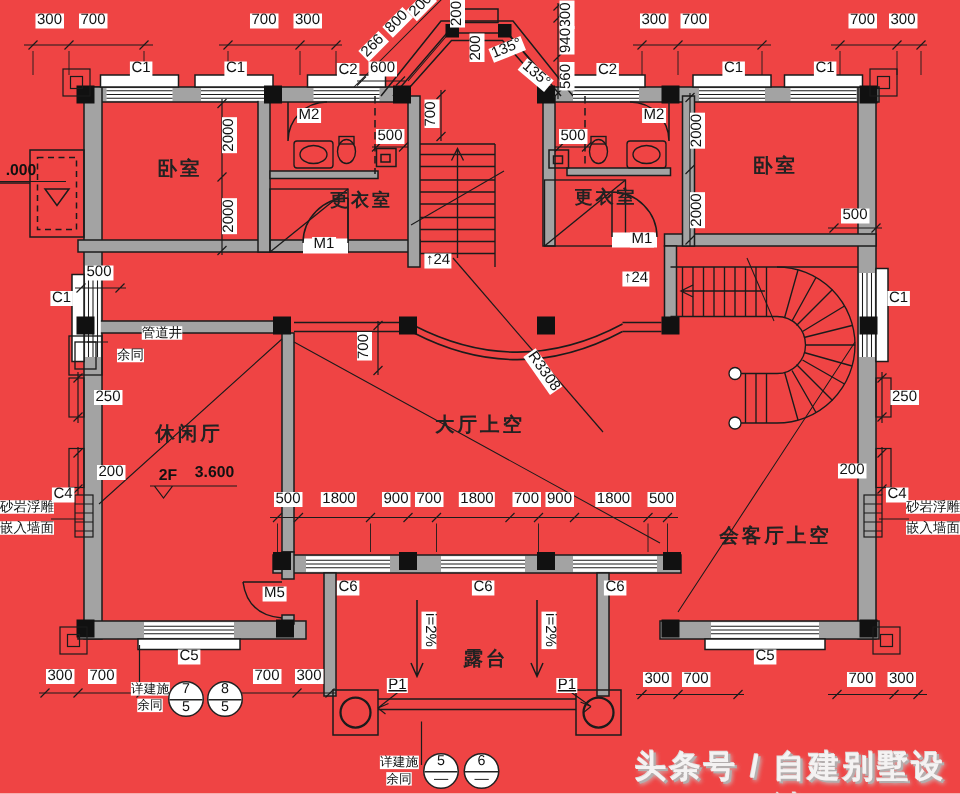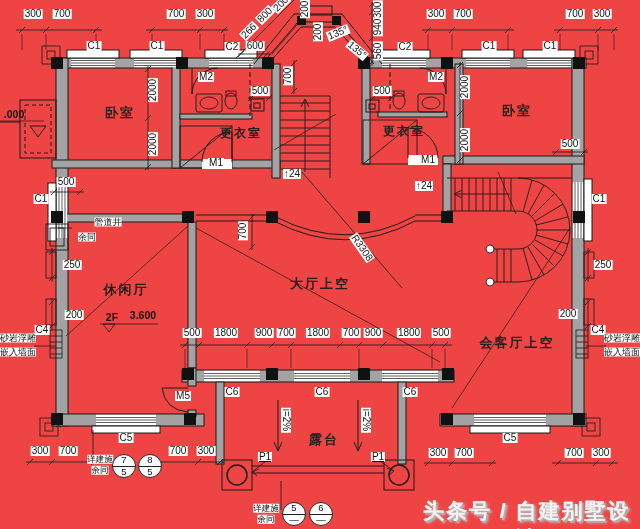--- a/index.html
+++ b/index.html
@@ -308,21 +308,21 @@
 <span class="lbl tag" style="left:436px;top:77px">M2</span>
 <span class="lbl tag" style="left:216px;top:163px">M1</span>
 <span class="lbl tag" style="left:428px;top:160px">M1</span>
 
 <span class="lbl room" style="left:120px;top:112px">卧室</span>
 <span class="lbl room" style="left:241px;top:133px;font-size:12px">更衣室</span>
 <span class="lbl room" style="left:517px;top:110px">卧室</span>
 <span class="lbl room" style="left:404px;top:131px;font-size:12px">更衣室</span>
 <span class="lbl room" style="left:126px;top:289px">休闲厅</span>
 <span class="lbl room" style="left:320px;top:283px">大厅上空</span>
-<span class="lbl room" style="left:517px;top:342px">会客厅上空</span>
+<span class="lbl room" style="left:517px;top:357px">会客厅上空</span>
 <span class="lbl room" style="left:324px;top:439px">露台</span>
 
 <span class="lbl dim" style="left:153px;top:90px;transform:translate(-50%,-50%) rotate(-90deg)">2000</span>
 <span class="lbl dim" style="left:153px;top:144px;transform:translate(-50%,-50%) rotate(-90deg)">2000</span>
 <span class="lbl dim" style="left:465px;top:87px;transform:translate(-50%,-50%) rotate(-90deg)">2000</span>
 <span class="lbl dim" style="left:465px;top:140px;transform:translate(-50%,-50%) rotate(-90deg)">2000</span>
 
 <span class="lbl marker" style="left:14px;top:114px">.000</span>
 <span class="lbl dim" style="left:570px;top:144px">500</span>
 

